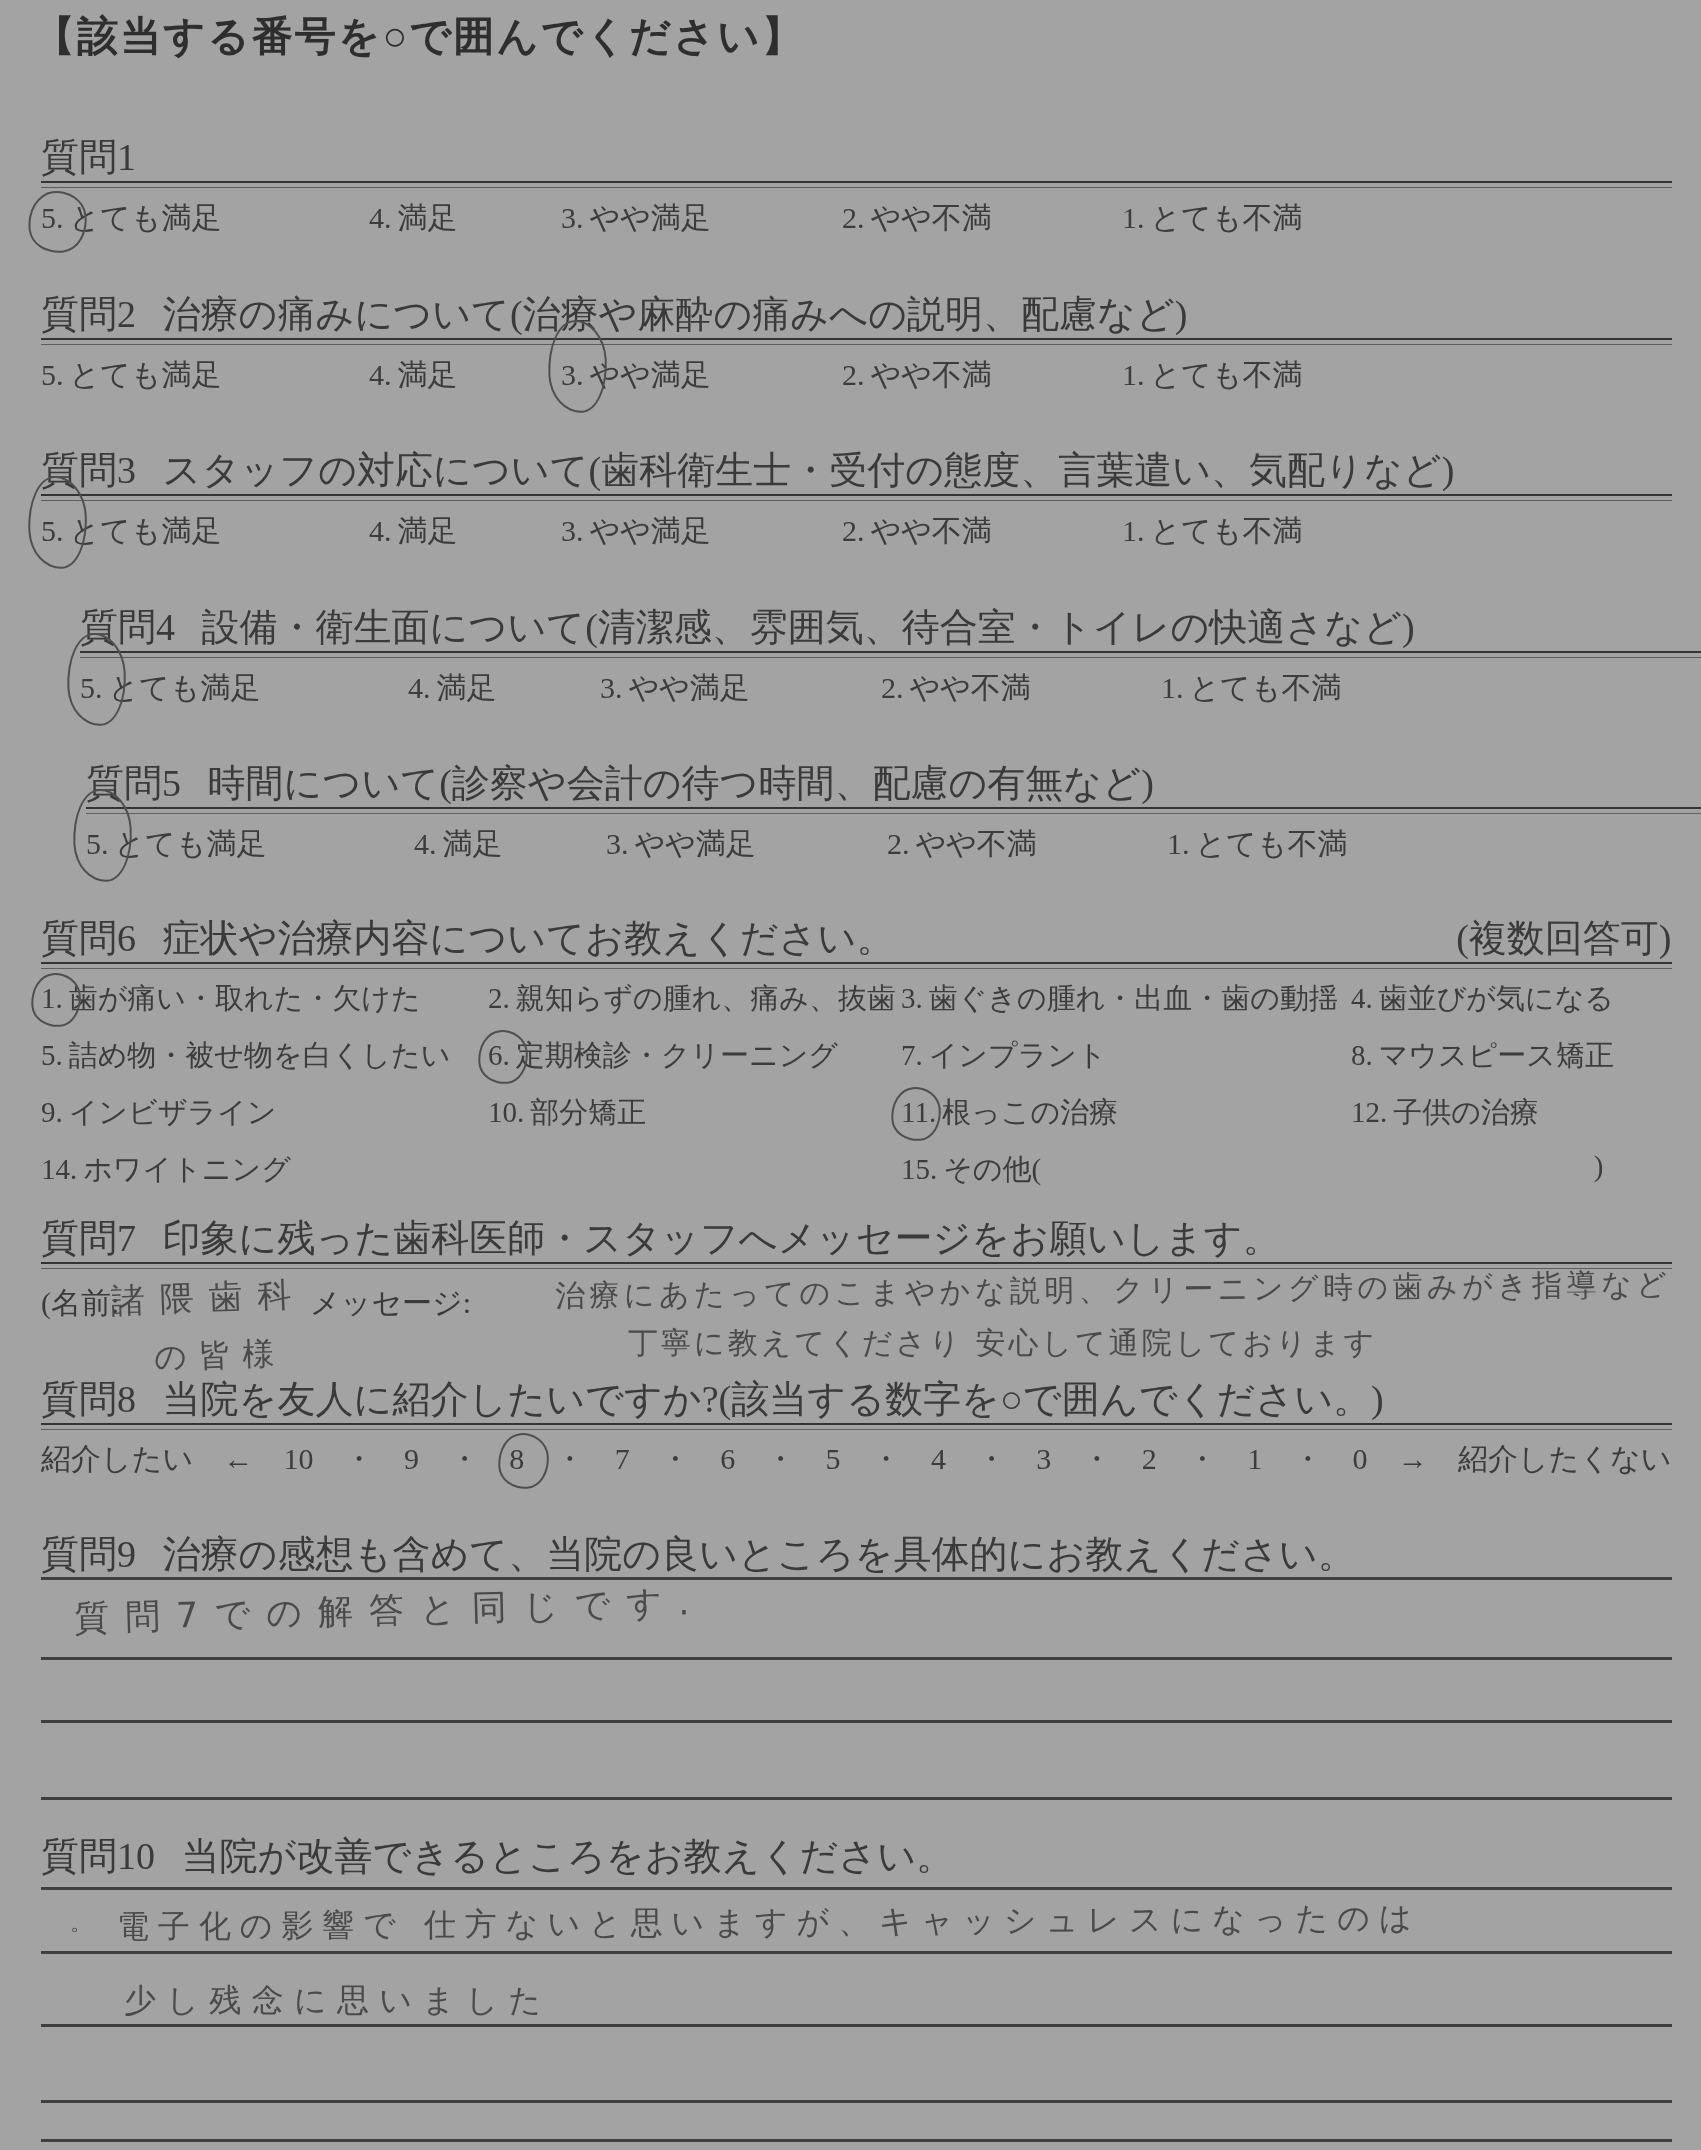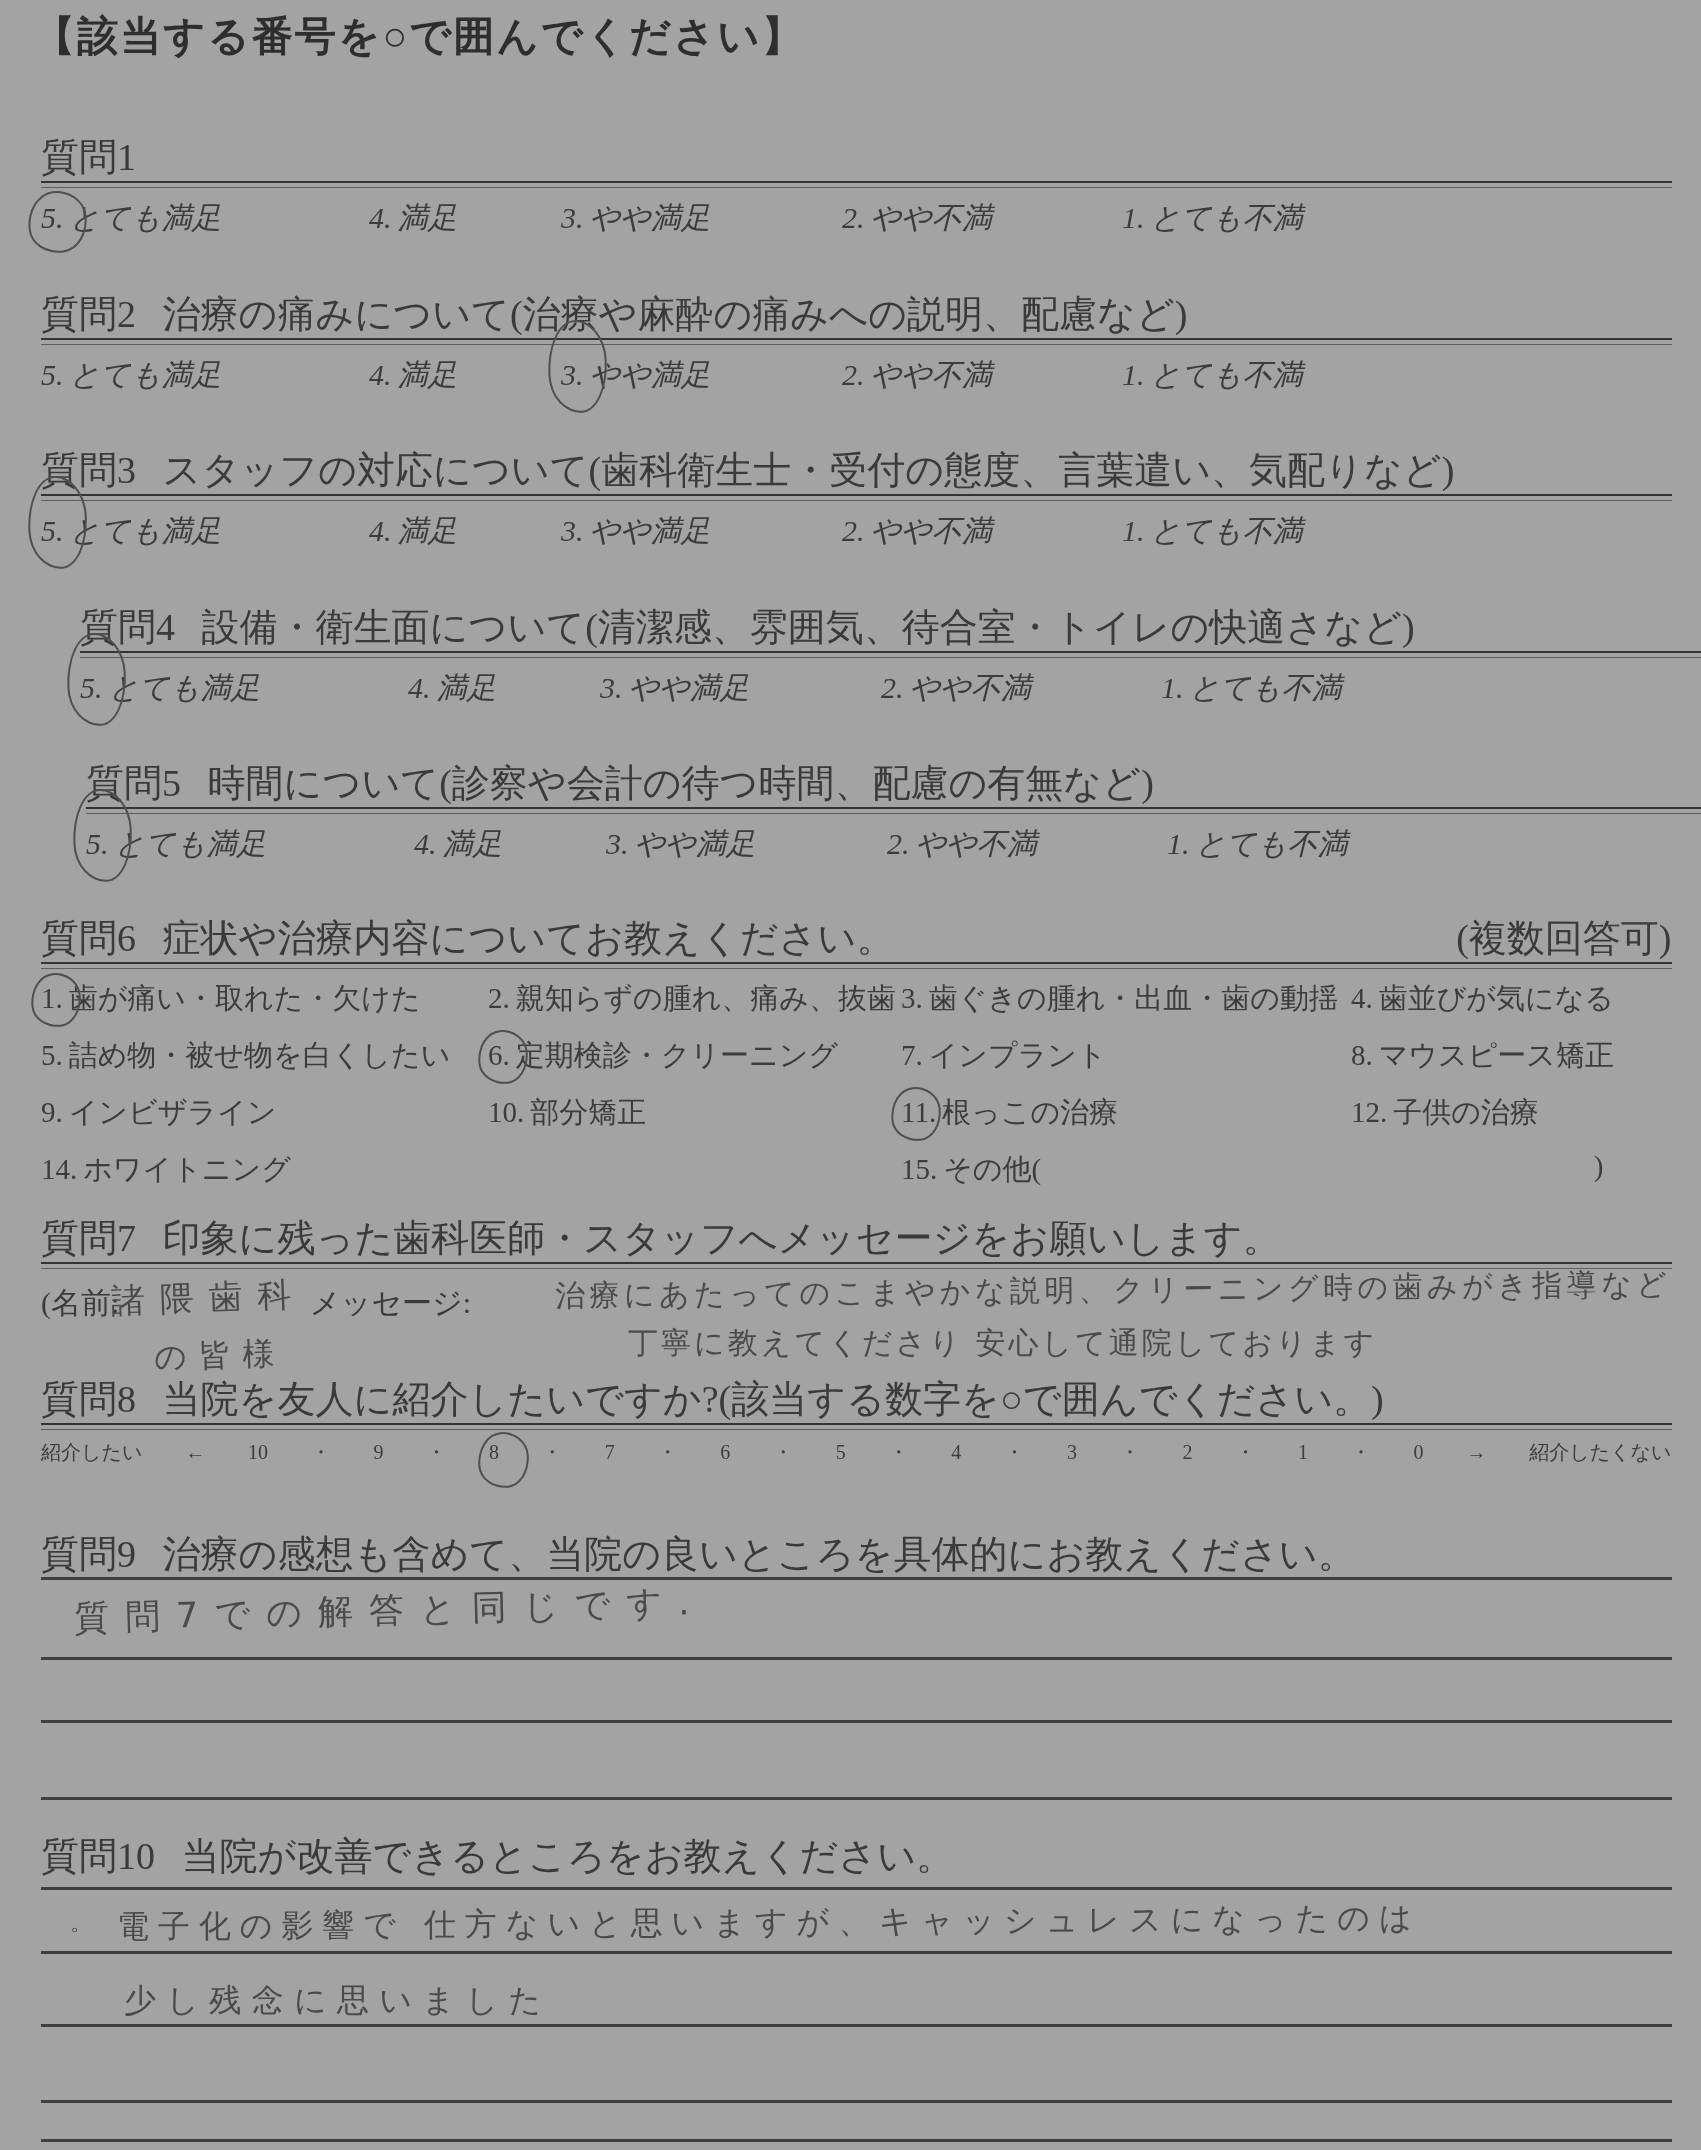--- a/index.html
+++ b/index.html
@@ -17,21 +17,21 @@
     display:flex;align-items:flex-start;gap:26.6px;
     padding:0 29.5px 0 41px;font-size:38px;line-height:41px;color:#3a3a3a;
     white-space:nowrap;
   }
   .qnote{margin-left:auto;}
   .underline{
     margin:3px 29.5px 0 41px;height:3.7px;
     border-top:2.2px solid #343434;border-bottom:1.5px solid #5e5e5e;
   }
   
-  .opt-row{position:relative;height:46px;margin-top:10.3px;font-size:30px;color:#3c3c3c;font-style:italic;}
+  .opt-row{position:relative;height:46px;margin-top:10.3px;font-size:30px;color:#3c3c3c;}
   .opt{position:absolute;top:0;white-space:nowrap;}
   .num{position:relative;display:inline-block;margin-right:5.9px;}
   .numtext{position:relative;z-index:2;}
   .circle{
     position:absolute;z-index:1;left:-12.6px;top:-9.6px;width:55px;height:58px;
     border:2.2px solid #4f4f4f;
     border-radius:48% 52% 46% 54% / 58% 44% 56% 42%;
     transform:rotate(-7deg);
   }
   .circle.tall{top:-38px;height:89px;transform:rotate(-3deg);}
@@ -48,21 +48,21 @@
   .hw{
     font-family:"DejaVu Sans",sans-serif;color:#4a4a4a;white-space:nowrap;
     position:absolute;
   }
   
   .q7-body{position:relative;height:118px;margin-top:4.4px;font-size:30px;}
   .printed{position:absolute;white-space:nowrap;color:#3a3a3a;}
   
   .scale{
     display:flex;justify-content:space-between;align-items:baseline;
-    margin:8.9px 29.5px 0 41px;font-size:20px;color:#3c3c3c;height:46px;
+    margin:8.9px 29.5px 0 41px;font-size:30px;color:#3c3c3c;height:46px;
   }
   .scale .num{margin-right:0;}
   .scale .circle{left:-11px;top:-8.9px;width:47px;height:52px;transform:rotate(-4deg);}
   
   .ruled{position:relative;}
   .rline{position:absolute;left:41px;right:29.5px;height:0;border-top:3px solid #3f3f3f;}
 </style>
 </head>
 <body>
 

